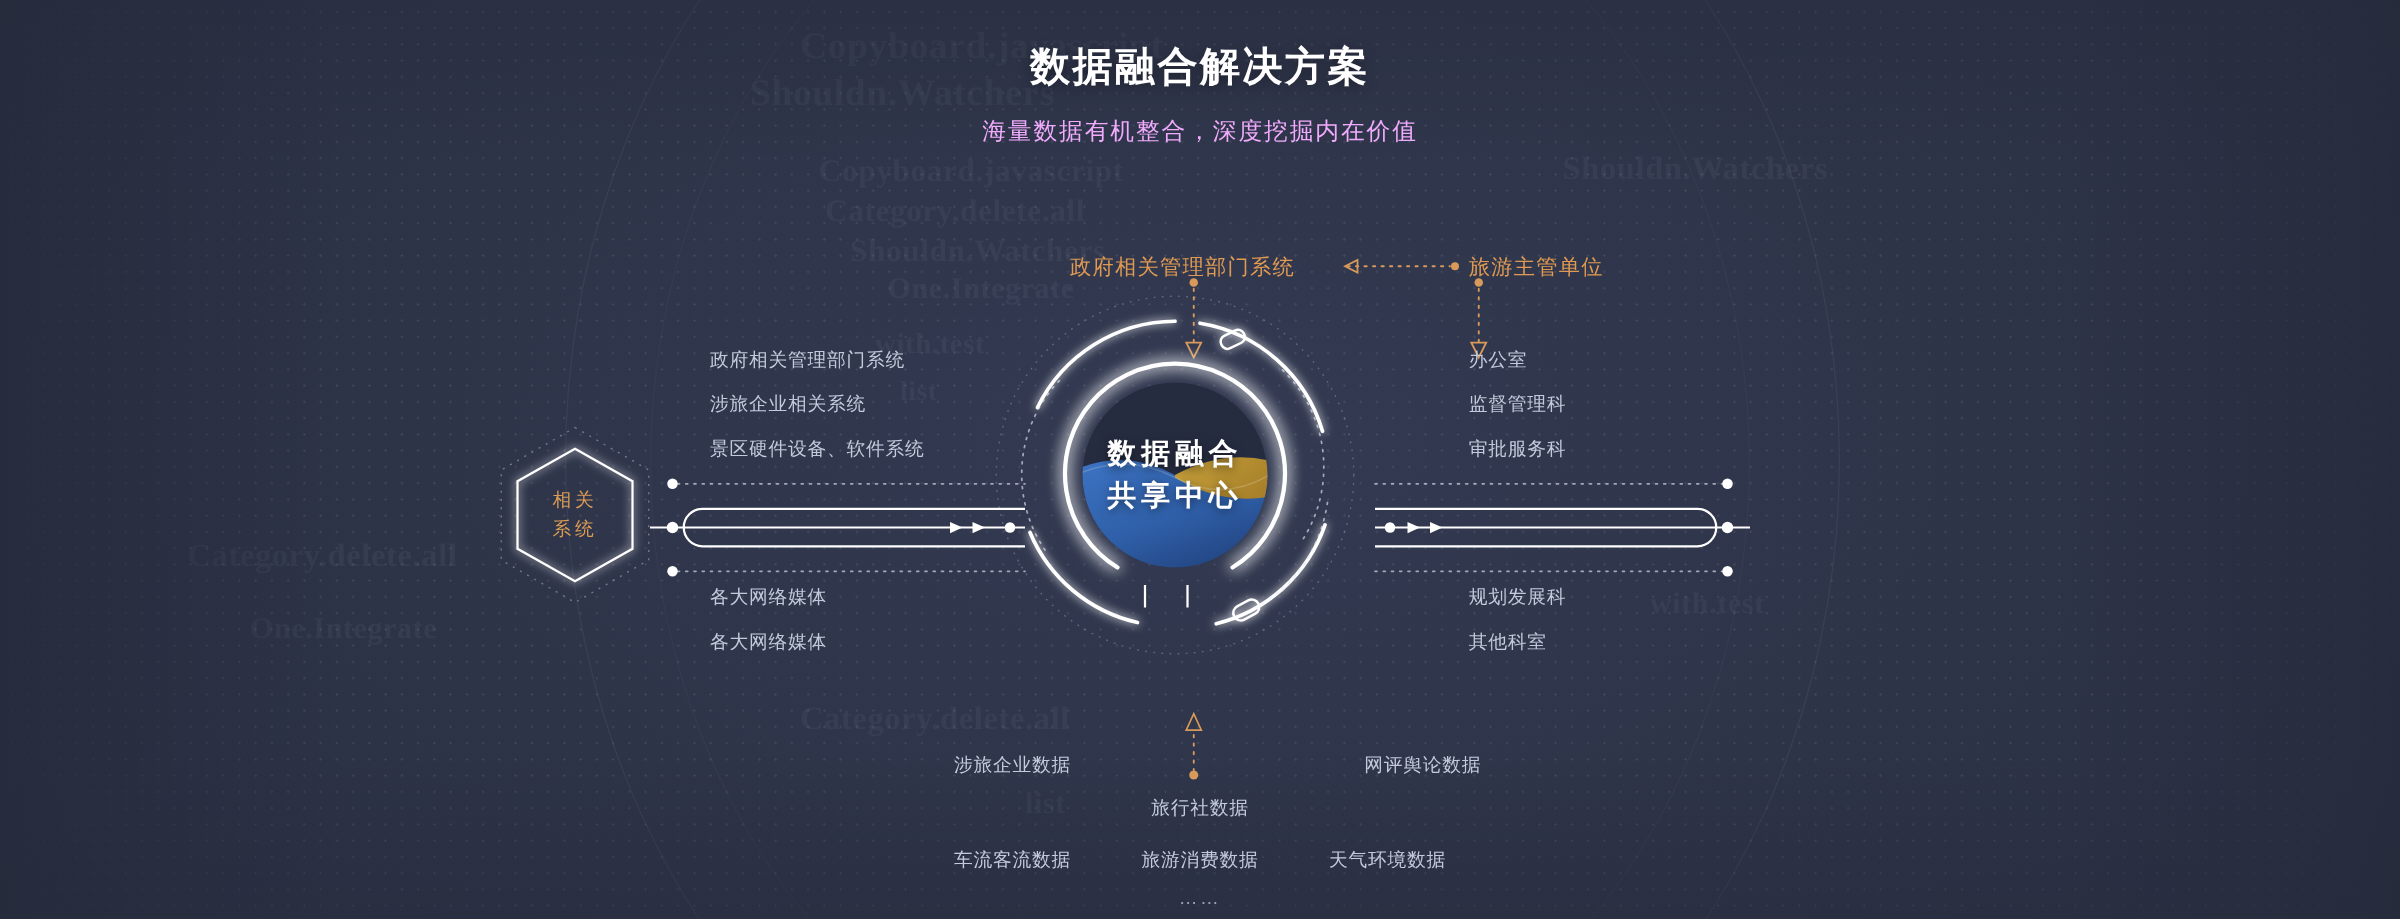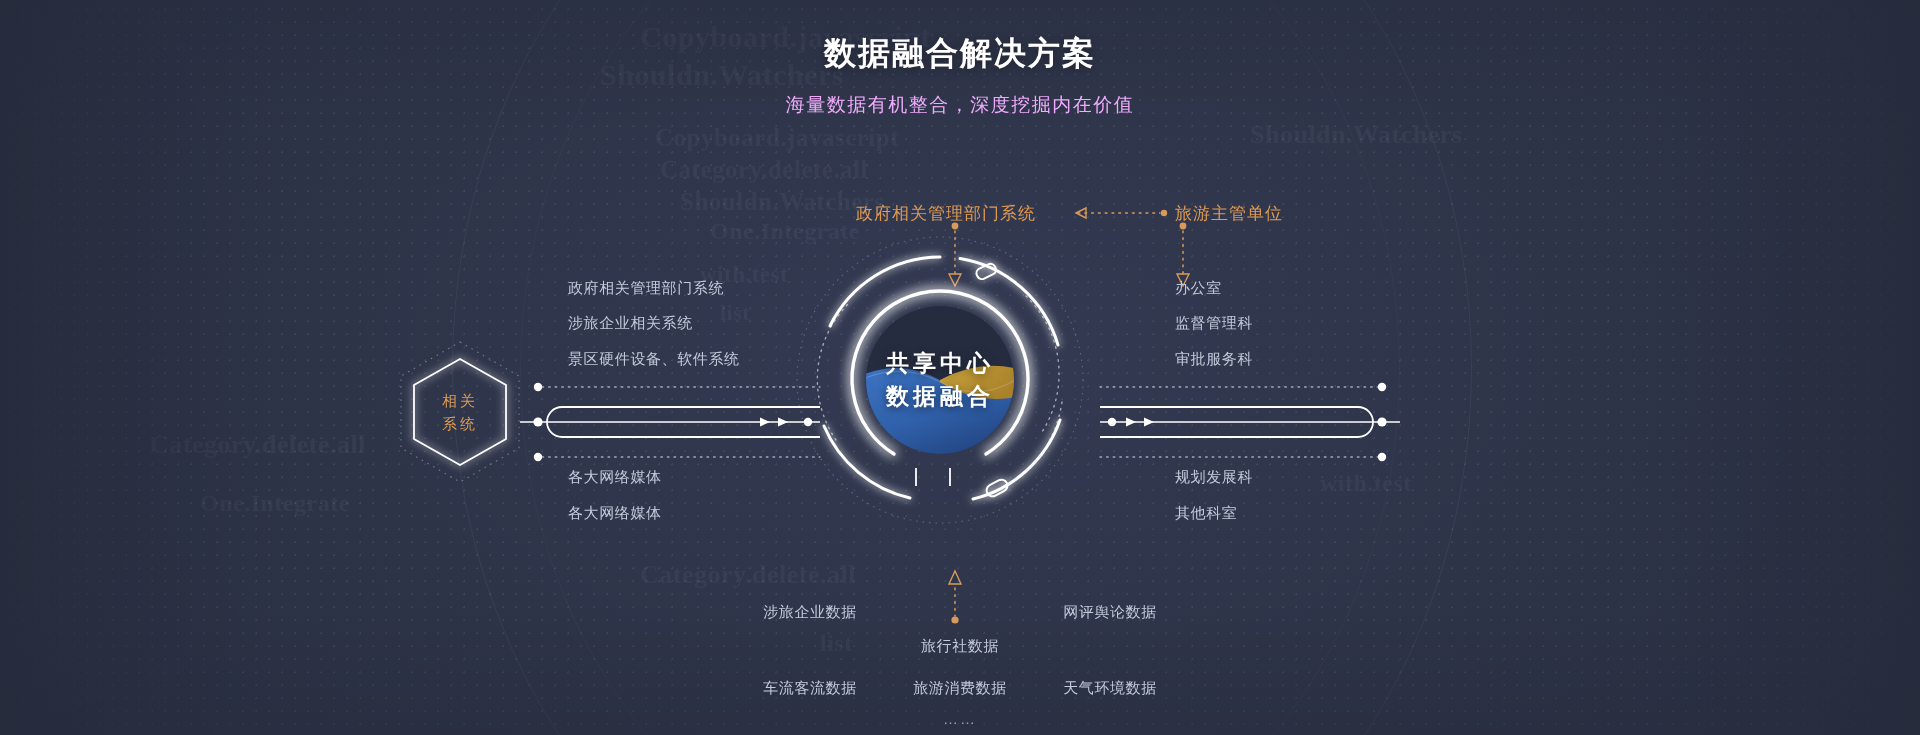--- a/index.html
+++ b/index.html
@@ -202,22 +202,22 @@
     </g>
     <g stroke="#ffffff" stroke-width="1.8" fill="none">
       <path d="M 126 238 L 126 256"></path>
       <path d="M 160 238 L 160 256"></path>
       <path d="M 126 256 L 160 256" stroke="rgba(255,255,255,0)"></path>
     </g>
   </svg>
 
   <div class="core" style="left:790px;top:230px;width:300px;height:300px;">
     <div class="core-text">
+      <div>数据融合</div>
       <div>共享中心</div>
-      <div>数据融合</div>
     </div>
   </div>
 
   <div class="hex-wrap" style="left:410px;top:356px;">
     <svg class="hex-outer" style="left:-16px;top:-18px;width:132px;height:148px;">
       <polygon points="66,4 125,38 125,110 66,144 7,110 7,38" fill="none" stroke="rgba(220,228,245,.4)" stroke-width="1.1" stroke-dasharray="1.6 5"></polygon>
     </svg>
     <svg class="hex-inner" style="left:0;top:0;width:100px;height:112px;">
       <polygon points="50,3 96,29 96,83 50,109 4,83 4,29" fill="none" stroke="#ffffff" stroke-width="1.8" filter="url(#softGlow)"></polygon>
     </svg>
@@ -269,21 +269,21 @@
   <div class="lbl" style="left:1175px;top:314px;">监督管理科</div>
   <div class="lbl" style="left:1175px;top:350px;">审批服务科</div>
 
   <div class="lbl" style="left:1175px;top:468px;">规划发展科</div>
   <div class="lbl" style="left:1175px;top:504px;">其他科室</div>
 
   <div style="position:absolute;left:735px;top:603px;width:450px;z-index:8;">
     <div style="display:grid;grid-template-columns:repeat(3,150px);row-gap:23px;">
       <div class="lbl" style="position:static;text-align:center;">涉旅企业数据</div>
       <div class="lbl" style="position:static;text-align:center;margin-top:34px;">旅行社数据</div>
-      <div class="lbl" style="position:static;text-align:center;">网评舆论数据</div>
+      <div class="lbl" style="position:static;text-align:right;">网评舆论数据</div>
       <div class="lbl" style="position:static;text-align:center;">车流客流数据</div>
       <div class="lbl" style="position:static;text-align:center;">旅游消费数据</div>
       <div class="lbl" style="position:static;text-align:center;">天气环境数据</div>
     </div>
     <div class="lbl" style="position:static;text-align:center;margin-top:12px;letter-spacing:2px;color:#9aa3ba;">……</div>
   </div>
 
 </div>
 
 </body></html>

